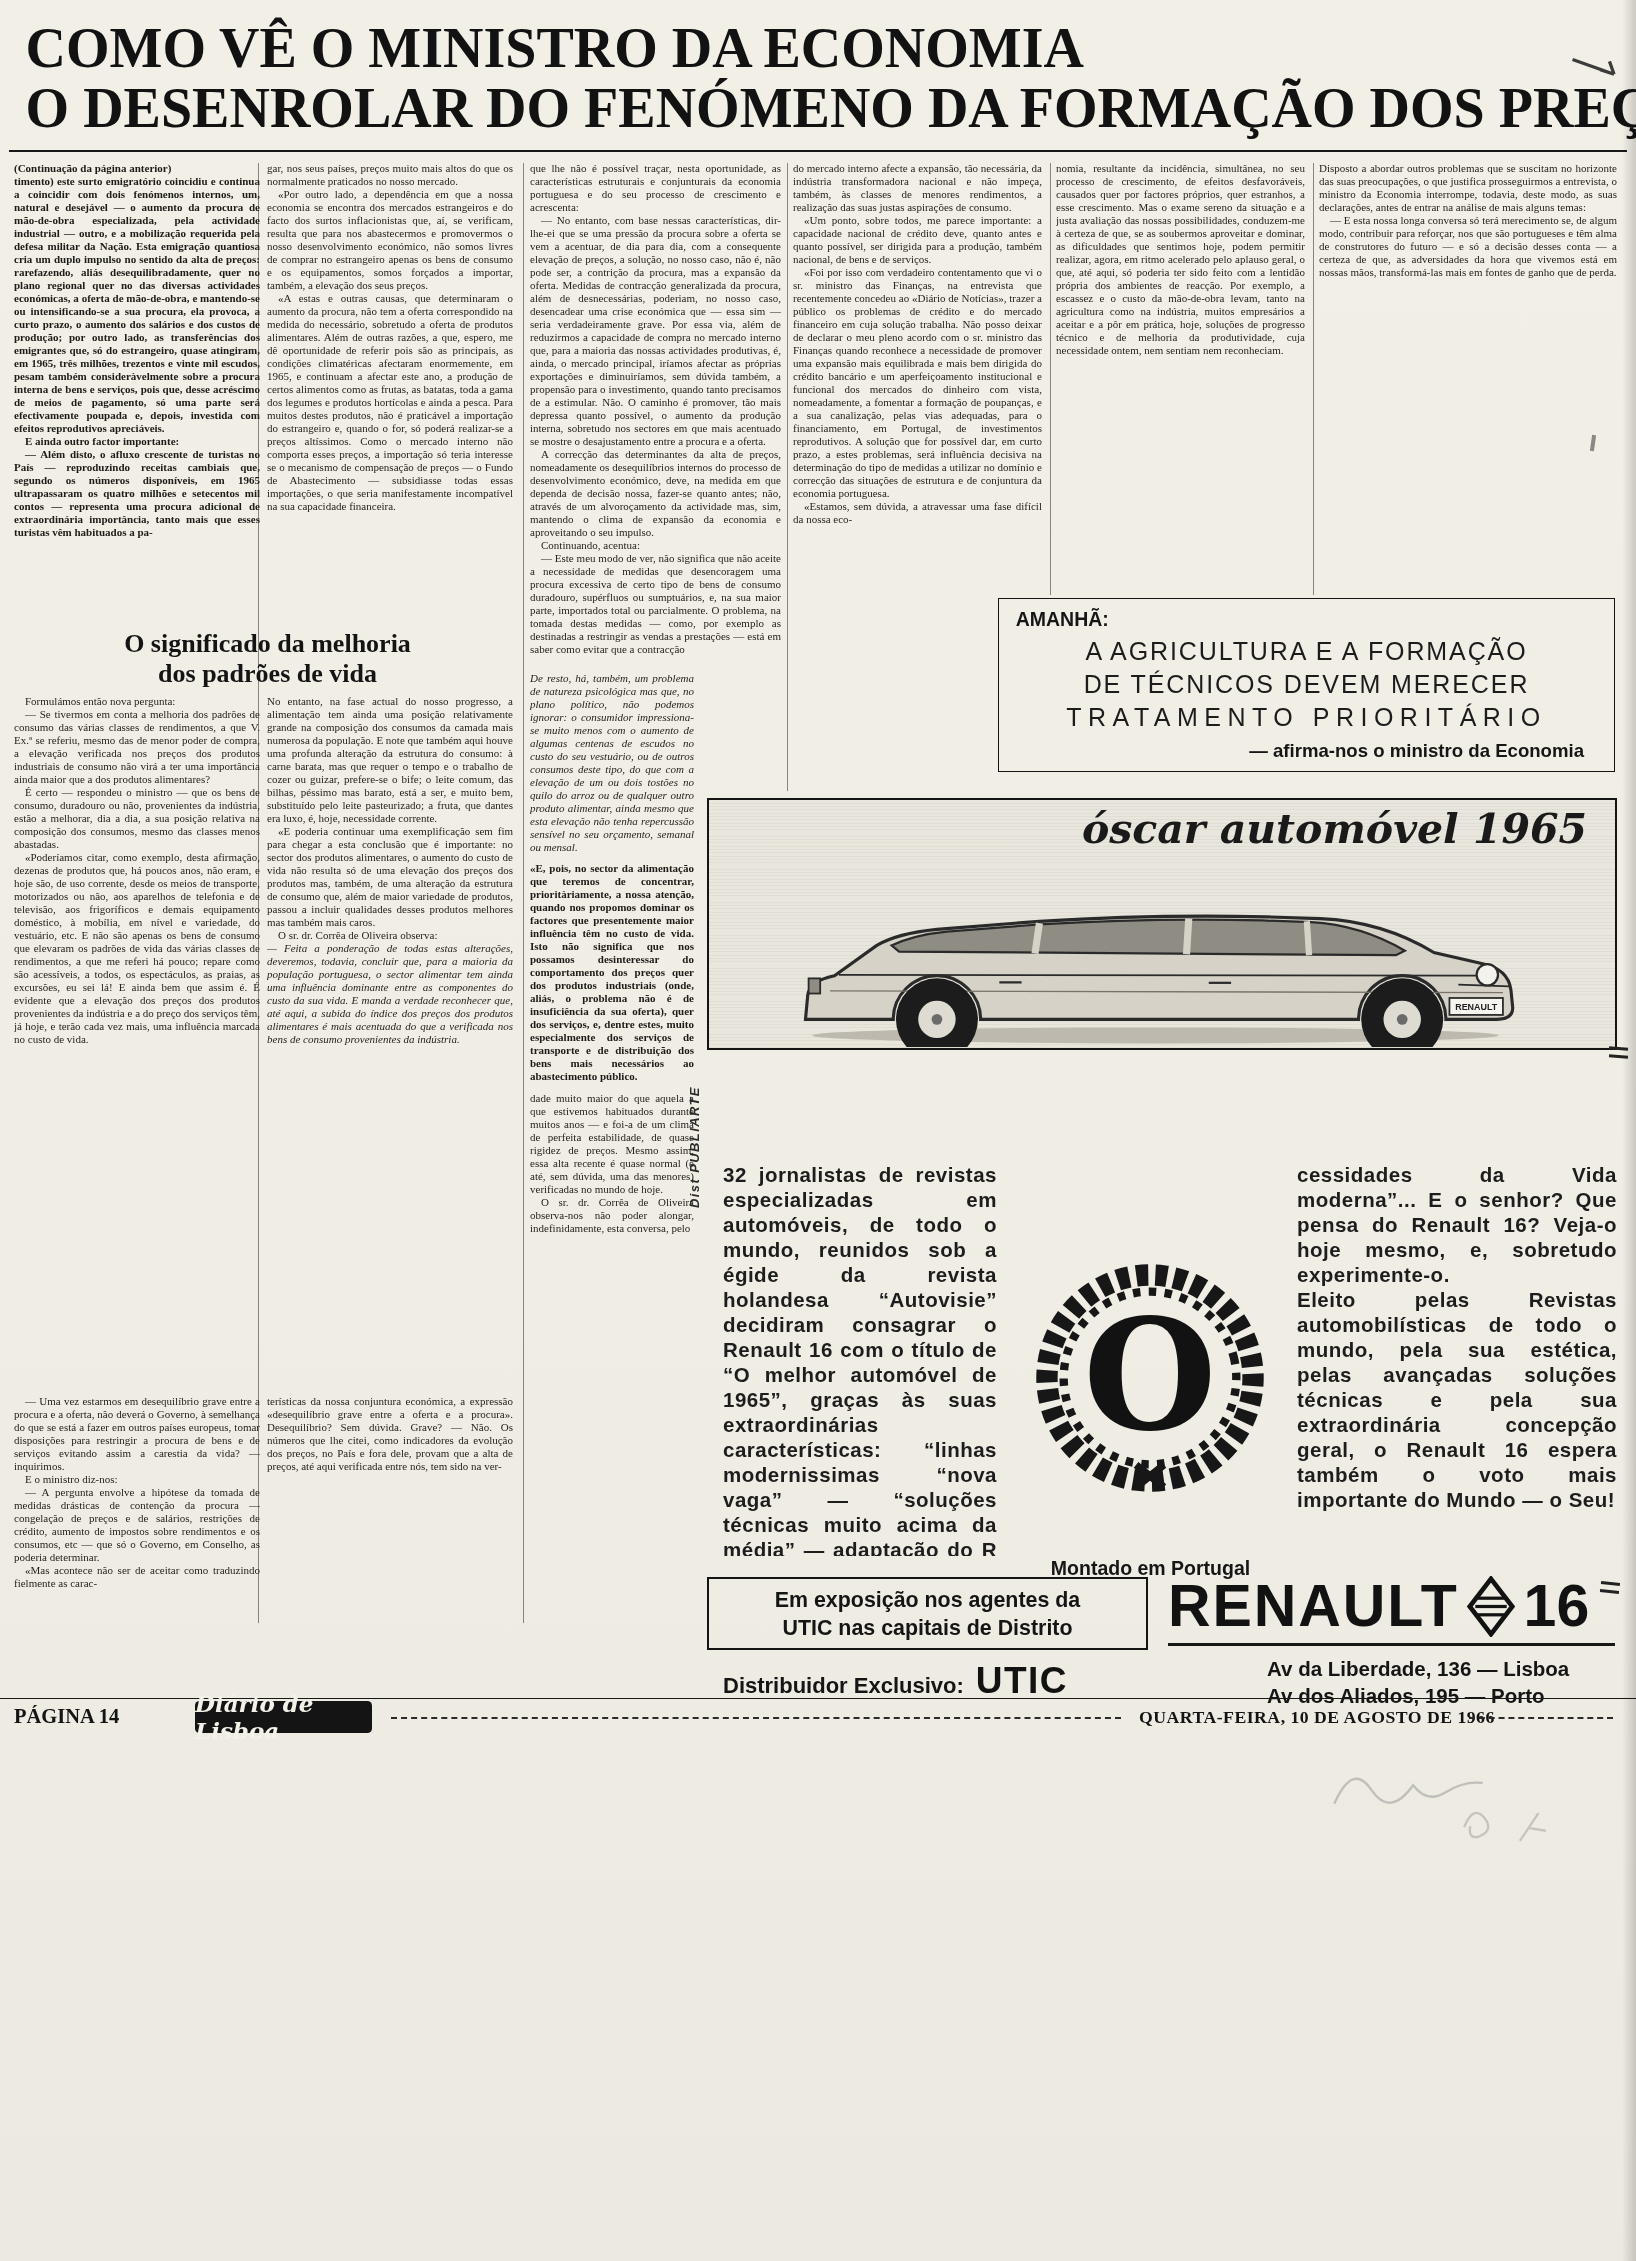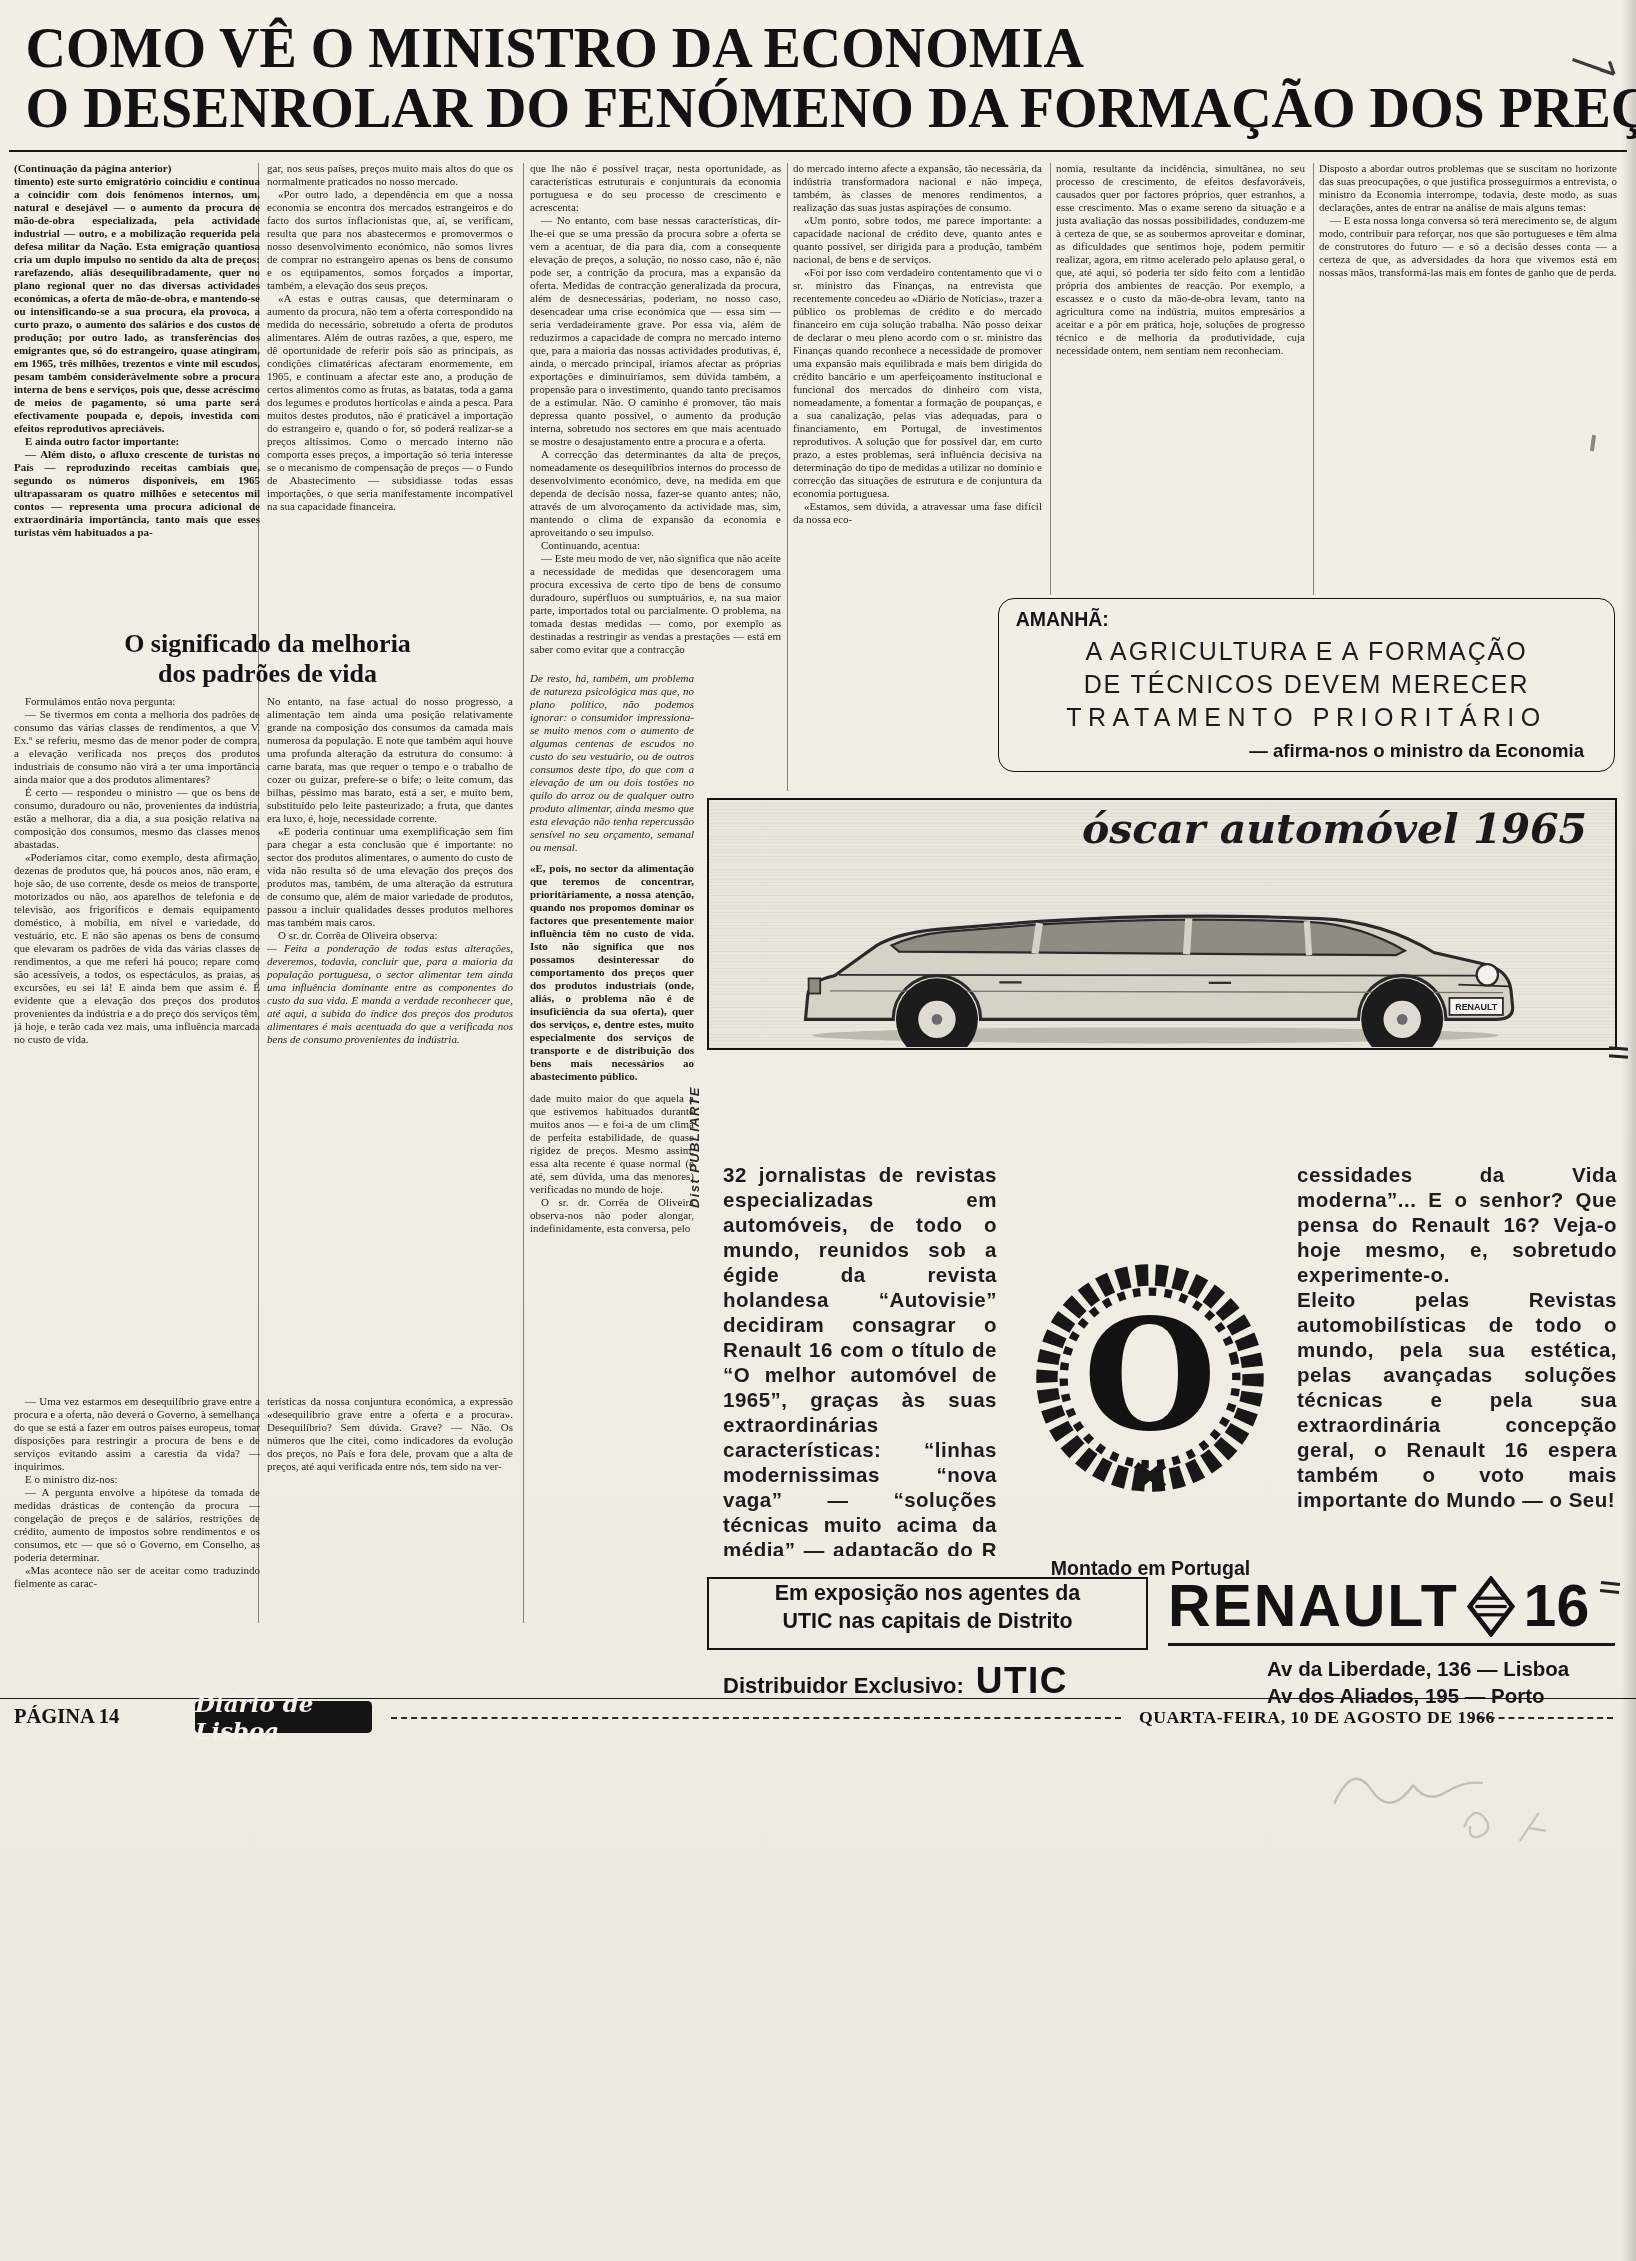--- a/index.html
+++ b/index.html
@@ -94,21 +94,21 @@
     <div class="bodycol" style="width:164px; margin-top:8.4px;">dade muito maior do que aquela a que estivemos habituados durante muitos anos — e foi-a de um clima de perfeita estabilidade, de quase rigidez de preços. Mesmo assim, essa alta recente é quase normal (e até, sem dúvida, uma das menores) verificadas no mundo de hoje.
  O sr. dr. Corrêa de Oliveira observa-nos não poder alongar, indefinidamente, esta conversa, pelo</div>
   </div>
 
   <div class="abs bodycol" style="left:14px;  top:1395px; width:246px; height:229px;"> — Uma vez estarmos em desequilíbrio grave entre a procura e a oferta, não deverá o Governo, à semelhança do que se está a fazer em outros países europeus, tomar disposições para restringir a procura de bens e de serviços evitando assim a carestia da vida? — inquirimos.
  E o ministro diz-nos:
  — A pergunta envolve a hipótese da tomada de medidas drásticas de contenção da procura — congelação de preços e de salários, restrições de crédito, aumento de impostos sobre rendimentos e os consumos, etc — que só o Governo, em Conselho, as poderia determinar.
  «Mas acontece não ser de aceitar como traduzindo fielmente as carac-</div>
   <div class="abs bodycol" style="left:267px; top:1395px; width:246px; height:229px;">terísticas da nossa conjuntura económica, a expressão «desequilíbrio grave entre a oferta e a procura». Desequilíbrio? Sem dúvida. Grave? — Não. Os números que lhe citei, como indicadores da evolução dos preços, no País e fora dele, provam que a alta de preços, até aqui verificada entre nós, tem sido na ver-</div>
 
-  <div class="abs box" style="left:998px; top:598px; width:615px; height:172px;border-radius:16px;">
+  <div class="abs box" style="left:998px; top:598px; width:615px; height:172px;">
     <div class="abs sans" style="left:16.7px; top:9.3px; font-weight:bold; font-size:19.5px; color:#161616;">AMANHÃ:</div>
     <div class="abs" style="left:0; top:36px; width:100%;">
       <div class="amanha-line">A AGRICULTURA E A FORMAÇÃO</div>
       <div class="amanha-line">DE TÉCNICOS DEVEM MERECER</div>
       <div class="amanha-line" style="letter-spacing:6.5px;">TRATAMENTO PRIORITÁRIO</div>
     </div>
     <div class="abs sans" style="right:30px; top:141px; font-weight:bold; font-size:18.6px; color:#161616;">— afirma-nos o ministro da Economia</div>
   </div>
 
   <div class="abs" style="left:707px; top:798px; width:906px; height:248px; border:2.3px solid #141414; background:#e9e6dd; background-image:repeating-linear-gradient(0deg, rgba(60,55,45,.05) 0 0.9px, rgba(0,0,0,0) 0.9px 3.3px); overflow:hidden;">
@@ -149,21 +149,21 @@
     <svg width="246" height="246" viewBox="0 0 530 530">
       <circle cx="265" cy="265" r="222" fill="none" stroke="#171717" stroke-width="46" stroke-dasharray="26 15" transform="rotate(8 265 265)"></circle>
       <circle cx="265" cy="265" r="186" fill="none" stroke="#171717" stroke-width="18" stroke-dasharray="16 18" transform="rotate(-14 265 265)"></circle>
       <line x1="235" y1="500" x2="295" y2="452" stroke="#171717" stroke-width="16"></line>
       <line x1="295" y1="500" x2="235" y2="452" stroke="#171717" stroke-width="16"></line>
     </svg>
     <div class="abs" style="left:0; top:27px; width:246px; text-align:center; font-family:'DejaVu Serif',serif; font-weight:bold; font-size:153px; line-height:186px; color:#121212;">O</div>
   </div>
   <div class="abs sans" style="left:1004px; top:1521px; width:293px; text-align:center; font-weight:bold; font-size:19.5px; color:#161616;margin-top:36px;">Montado em Portugal</div>
 
-  <div class="abs" style="left:707px; top:1577px; width:437px; height:69px; border:2.3px solid #141414; display:flex; flex-direction:column; align-items:center; ">
+  <div class="abs" style="left:707px; top:1577px; width:437px; height:69px; border:2.3px solid #141414; display:flex; flex-direction:column; align-items:center; justify-content:center;">
     <div class="sans" style="font-weight:bold; font-size:21.4px; line-height:28px; color:#151515;">Em exposição nos agentes da</div>
     <div class="sans" style="font-weight:bold; font-size:21.4px; line-height:28px; color:#151515;">UTIC  nas capitais de Distrito</div>
   </div>
 
   <div class="abs" style="left:1168px; top:1572px; width:449px; height:68px; display:flex; align-items:center; gap:8.4px;">
     <div class="sans" style="font-weight:bold; font-size:59px; letter-spacing:1.9px; color:#121212;">RENAULT</div>
     <svg width="48" height="61" viewBox="0 0 104 132">
       <polygon points="52,6 98,66 52,126 6,66" fill="none" stroke="#121212" stroke-width="10"></polygon>
       <line x1="24" y1="48" x2="80" y2="48" stroke="#121212" stroke-width="7"></line>
       <line x1="18" y1="66" x2="86" y2="66" stroke="#121212" stroke-width="7"></line>

